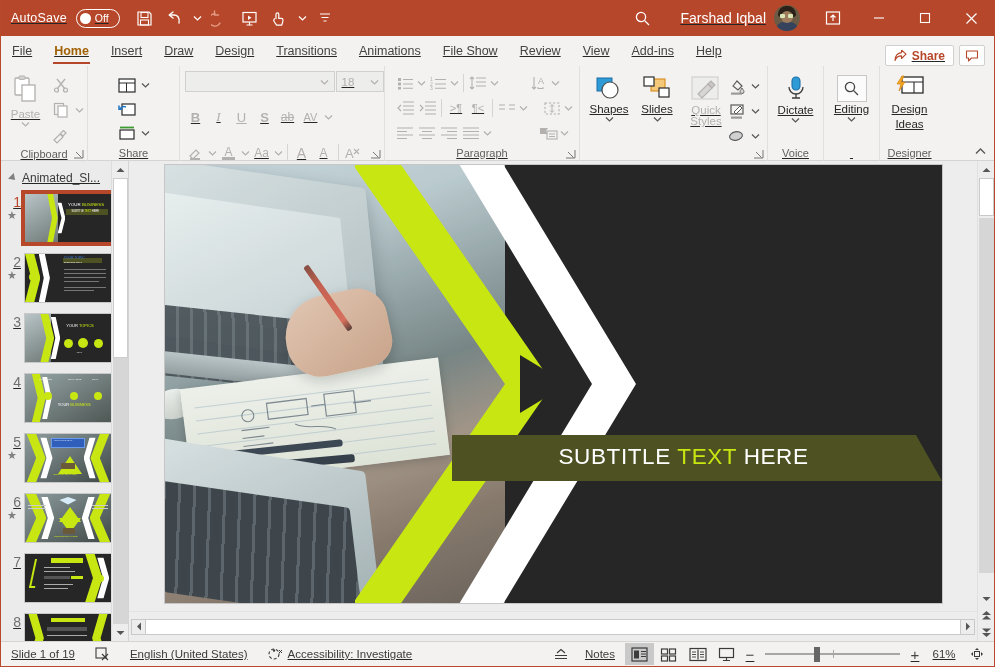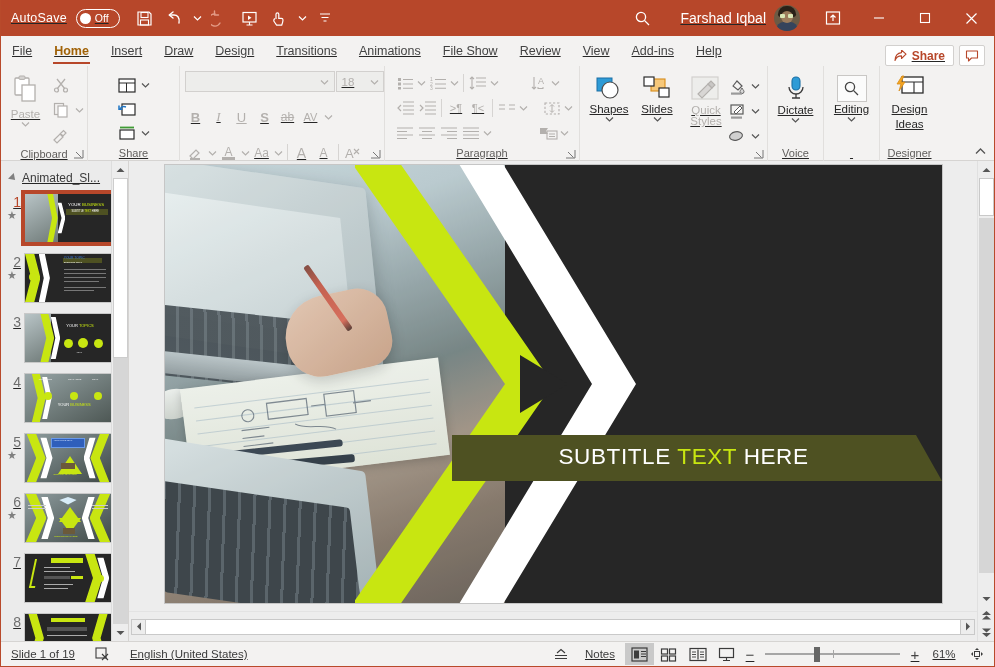--- a/index.html
+++ b/index.html
@@ -1051,20 +1051,28 @@
     </div>
     <div class="st-item">
       <svg width="15" height="14" viewBox="0 0 15 14">
           <rect x="1" y="1" width="10" height="10" fill="none" stroke="#3b3b3b" stroke-width="1.1"></rect>
           <path d="M7 7l6 6M13 7l-6 6" stroke="#3b3b3b" stroke-width="1.1"></path>
         </svg>
     </div>
     <div class="st-item">
       <span>English (United States)</span>
     </div>
+    <div class="st-item">
+      <svg width="15" height="14" viewBox="0 0 15 14">
+          <circle cx="6" cy="7" r="5" fill="none" stroke="#3b3b3b" stroke-width="1.1" stroke-dasharray="3 2"></circle>
+          <circle cx="6" cy="3.5" r="1.2" fill="#3b3b3b"></circle>
+          <path d="M11 3l3 3M14 3l-3 3" stroke="#3b3b3b" stroke-width="1"></path>
+        </svg>
+      <span>Accessibility: Investigate</span>
+    </div>
 
     <div class="st-right">
       <div class="st-item" style="gap:16px">
         <svg width="16" height="13" viewBox="0 0 16 13">
             <path d="M4 5L8 1.5 12 5" fill="none" stroke="#3b3b3b" stroke-width="1.1"></path>
             <path d="M2 7.5h12M2 10.5h12" stroke="#3b3b3b" stroke-width="1.1"></path>
           </svg>
         <span>Notes</span>
       </div>
       <div class="view-btn active">

